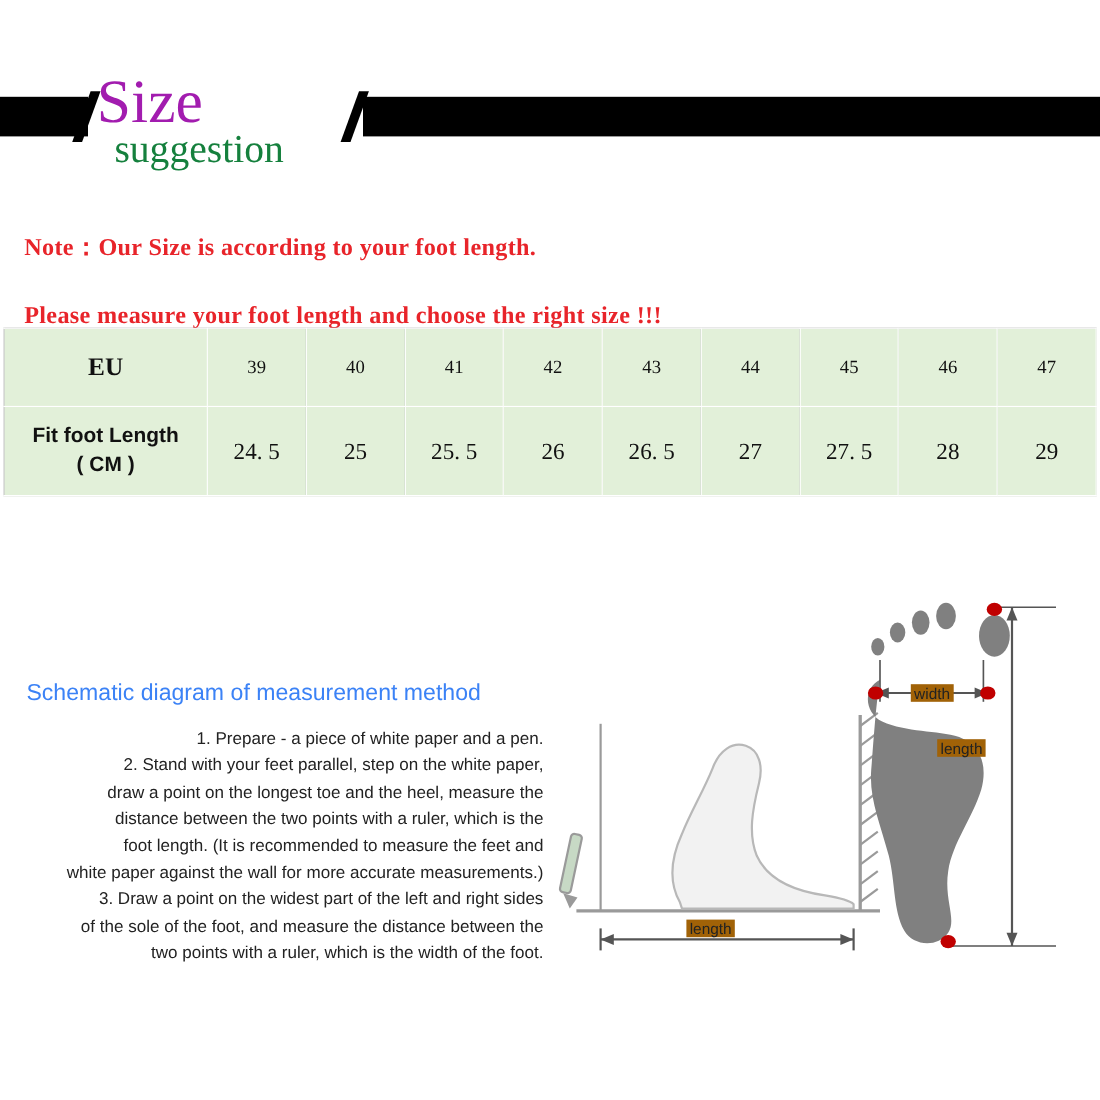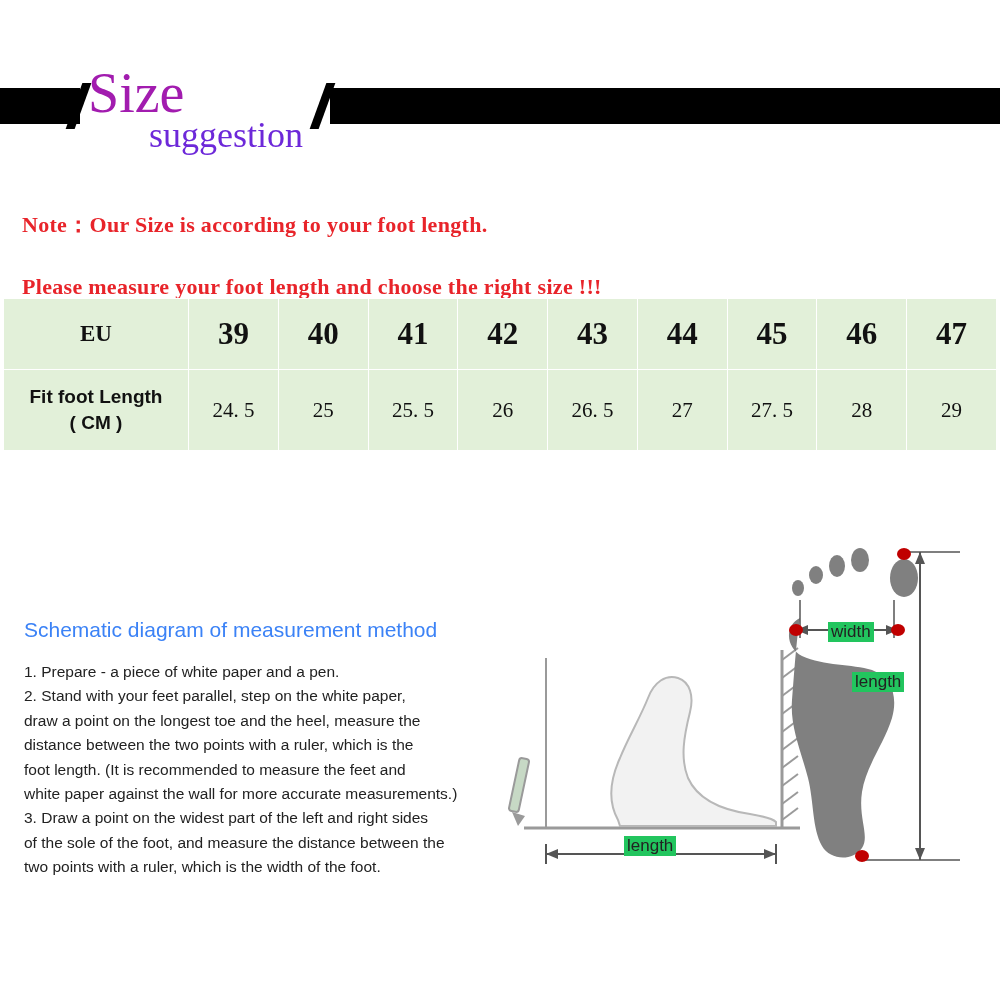--- a/index.html
+++ b/index.html
@@ -59,24 +59,23 @@
     font-family: Liberation Serif, serif;
     font-size: 56px;
     line-height: 42px;
     color: #a21caf;
     letter-spacing: 0px;
   }
   .title-suggestion {
     font-family: "Liberation Serif", serif;
     font-size: 36px;
     line-height: 38px;
-    color: #6d28d9;
+    color: #15803d;
     margin-left: 16px;
     margin-top: 2px;
-    text-align: center;
   }
 
   
   .note {
     position: absolute;
     left: 22px;
     font-family: "Liberation Serif", serif;
     font-weight: bold;
     color: #e8242a;
     font-size: 22px;
@@ -110,22 +109,22 @@
     font-size: 23px;
   }
   .size-table .rowhead.sans {
     font-family: "Liberation Sans", sans-serif;
     font-weight: bold;
     font-size: 19px;
     line-height: 26px;
   }
   .size-table .cell {
     font-family: "Liberation Serif", serif;
-    font-weight: bold;
-    font-size: 31px;
+    font-weight: normal;
+    font-size: 17px;
     height: 68px;
   }
   .size-table .cell.plain {
     font-weight: normal;
     font-size: 21px;
   }
   .size-table tr.r-eu td { height: 68px; }
   .size-table tr.r-uk td { height: 68px; }
   .size-table tr.r-fit td { height: 78px; }
 
@@ -141,36 +140,36 @@
   .schem-steps {
     position: absolute;
     left: 24px;
     top: 660px;
     width: 470px;
     font-size: 15.5px;
     line-height: 24.4px;
     color: #222222;
     font-family: "Liberation Sans", sans-serif;
   }
-  .schem-steps div { white-space: pre-wrap; }
+  .schem-steps div { white-space: pre-wrap; text-align: right; }
 
   
   .illus {
     position: absolute;
     left: 500px;
     top: 530px;
     width: 500px;
     height: 360px;
   }
   .label {
     position: absolute;
-    font-size: 17px;
+    font-size: 14px;
     color: #222222;
     font-family: "Liberation Sans", sans-serif;
-    background: #22c55e;
+    background: #a16207;
     padding: 0 3px;
   }
 </style>
 </head>
 <body>
 
 <div class="header">
   <div class="header-bar-left"></div>
   <div class="header-bar-right"></div>
 </div>

